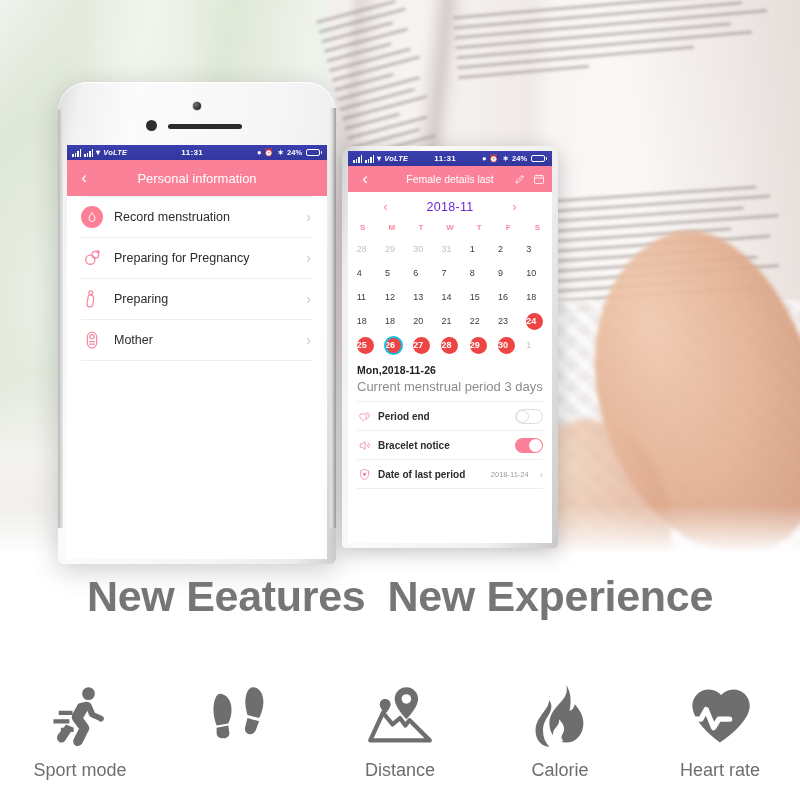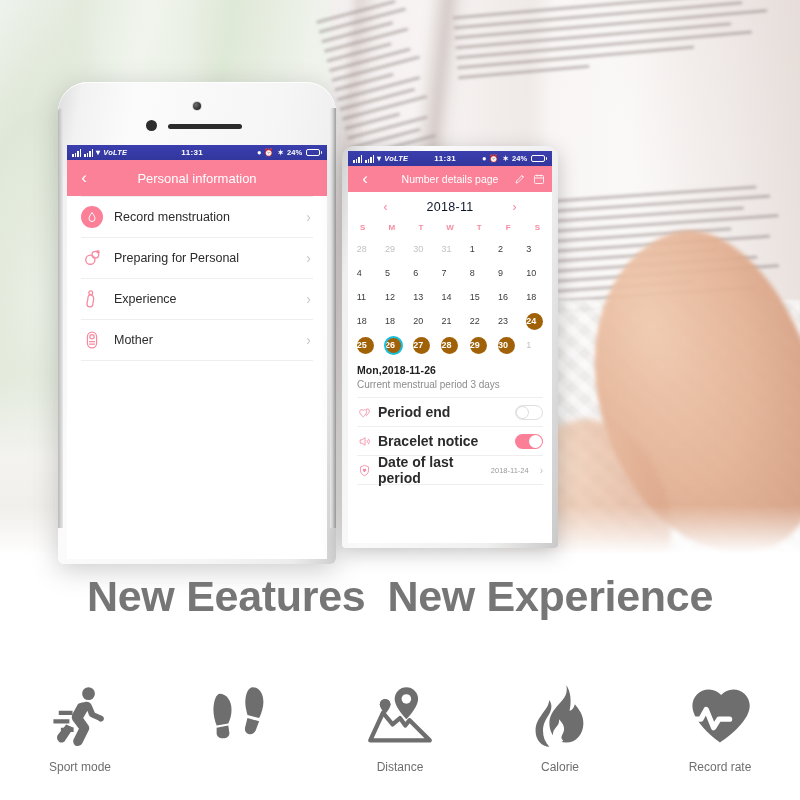--- a/index.html
+++ b/index.html
@@ -153,45 +153,45 @@
   }
   .lst .row .ic{width:22px;height:22px;flex:0 0 22px;display:flex;align-items:center;justify-content:center;}
   .lst .row .lbl{flex:1;font-size:12.5px;color:#2b2b2b;}
   .lst .row .chev{color:#c7c7c7;font-size:14px;font-weight:300;padding-right:2px;}
   .ic-filled{background:#fb7f97;border-radius:50%;width:22px;height:22px;display:flex;align-items:center;justify-content:center;}
 
   
   #phoneRight .apphdr{height:26px;font-size:10.5px;}
   .cal-nav{display:flex;align-items:center;justify-content:center;gap:34px;padding:8px 0 6px;}
   .cal-nav .arw{color:#fb8198;font-size:12px;font-weight:300;width:14px;text-align:center;}
-  .cal-nav .mon{font-size:12.5px;color:#0f172a;letter-spacing:.3px;}
+  .cal-nav .mon{font-size:12.5px;color:#6d28d9;letter-spacing:.3px;}
   .cal-dows,.cal-week{display:grid;grid-template-columns:repeat(7,1fr);}
   .cal-dows span{
     text-align:center;font-size:8px;color:#f58ca0;padding:3px 0 5px;font-weight:bold;
   }
   .cal-grid{padding:0 3px;}
   .cal-week{height:24px;}
   .cal-cell{display:flex;align-items:center;justify-content:center;position:relative;}
   .cal-num{
     font-size:9px;color:#3a3a3a;width:17px;height:17px;line-height:17px;text-align:left;
     border-radius:50%;display:inline-block;
   }
   .cal-num.muted{color:#c2c2c2;}
-  .cal-num.period{background:#a16207;color:#ffffff;font-weight:bold;}
+  .cal-num.period{background:#ef4444;color:#ffffff;font-weight:bold;}
   .cal-cell.today:after{
     content:"";position:absolute;left:50%;top:50%;width:19px;height:19px;margin:-9.5px 0 0 -9.5px;
     border:2px solid #17bfdc;border-radius:50%;box-sizing:border-box;
   }
   .day-head{padding:7px 9px 0 9px;}
   .day-head .d1{font-size:10.5px;color:#222;font-weight:bold;letter-spacing:.1px;}
-  .day-head .d2{font-size:10px;color:#8c8c8c;margin-top:3px;}
+  .day-head .d2{font-size:13px;color:#8c8c8c;margin-top:3px;}
   .opt-list{margin:7px 9px 0 9px;border-top:1px solid #eeeeee;}
   .opt{display:flex;align-items:center;height:28px;border-bottom:1px solid #eeeeee;gap:7px;}
   .opt .oic{width:14px;height:14px;flex:0 0 14px;display:flex;align-items:center;justify-content:center;}
-  .opt .olbl{flex:1;font-size:14px;color:#2b2b2b;font-weight:bold;}
+  .opt .olbl{flex:1;font-size:10px;color:#2b2b2b;font-weight:bold;}
   .opt .oval{font-size:7.5px;color:#9a9a9a;margin-right:4px;}
   .opt .ochev{color:#c2c2c2;font-size:10px;font-weight:300;}
   .tgl{width:28px;height:15px;border-radius:9px;position:relative;box-sizing:border-box;}
   .tgl.off{background:#ffffff;border:1px solid #dedede;}
   .tgl.off .knob{position:absolute;left:0px;top:0px;width:13px;height:13px;border-radius:50%;background:#fff;border:1px solid #dcdcdc;box-sizing:border-box;}
   .tgl.on{background:#fb7f97;}
   .tgl.on .knob{position:absolute;right:1px;top:1px;width:13px;height:13px;border-radius:50%;background:#fff;}
 
   
   .headline{
@@ -200,21 +200,21 @@
   }
   .headline .gap{display:inline-block;width:22px;}
 
   
   .features{
     position:absolute;left:0;top:678px;width:800px;
     display:grid;grid-template-columns:repeat(5,1fr);
   }
   .feat{display:flex;flex-direction:column;align-items:center;}
   .feat .fic{height:78px;display:flex;align-items:center;justify-content:center;}
-  .feat .flbl{font-size:12px;color:#6e6e6e;margin-top:4px;white-space:nowrap;}
+  .feat .flbl{font-size:18px;color:#6e6e6e;margin-top:4px;white-space:nowrap;}
 </style>
 </head>
 <body>
 
 <div id="stage">
 
   <div class="photo-band">
     <div class="bg-left"></div>
     <div class="bg-book"></div>
     <div class="blurtext bt-left">
@@ -325,32 +325,32 @@
         </div>
 
         <div class="row">
           <span class="ic">
             <svg width="20" height="20" viewBox="0 0 24 24" fill="none" stroke="#f78aa0" stroke-width="1.6">
               <circle cx="10" cy="14" r="5.5"></circle>
                 <circle cx="16" cy="8" r="4"></circle>
                 <path d="M18.5 3.5l2.5 2.5M21 3.5h-2.6v2.6"></path>
             </svg>
           </span>
-          <span class="lbl">Preparing for Personal</span>
+          <span class="lbl">Preparing for Pregnancy</span>
           <span class="chev">›</span>
         </div>
 
         <div class="row">
           <span class="ic">
             <svg width="20" height="20" viewBox="0 0 24 24" fill="none" stroke="#f78aa0" stroke-width="1.5">
               <circle cx="10.5" cy="4.5" r="2.3"></circle>
                 <path d="M10 7c3 0 4 2.5 4 5s-1 4-1 6c0 2-1.5 3.5-3.5 3.5S6 20 6 18c0-3 1-4 1-6S7.5 7 10 7z"></path>
             </svg>
           </span>
-          <span class="lbl">Experience</span>
+          <span class="lbl">Preparing</span>
           <span class="chev">›</span>
         </div>
 
         <div class="row">
           <span class="ic">
             <svg width="20" height="20" viewBox="0 0 24 24" fill="none" stroke="#f78aa0" stroke-width="1.5">
               <rect x="6.5" y="2.5" width="11" height="19" rx="5.5"></rect>
                 <circle cx="12" cy="8" r="2.6"></circle>
                 <path d="M8.5 14h7M8.5 17h7"></path>
             </svg>
@@ -393,21 +393,21 @@
           <span class="sbicon">24%</span>
           <span class="batt">
               <span class="shell"><span class="fill"></span></span>
               <span class="nub"></span>
             </span>
         </div>
       </div>
 
       <div class="apphdr">
         <div class="back">‹</div>
-        <div class="ttl">Number details page</div>
+        <div class="ttl">Female details last</div>
         <div class="acts">
           <span class="hdr-ico">
             <svg width="12" height="12" viewBox="0 0 24 24" fill="none" stroke="#ffffff" stroke-width="1.8">
                 <path d="M4 20l4-1 11-11-3-3L5 16z"></path>
                 <path d="M15 5l3 3"></path>
               </svg>
           </span>
           <span class="hdr-ico">
             <svg width="12" height="12" viewBox="0 0 24 24" fill="none" stroke="#ffffff" stroke-width="1.8">
                 <rect x="3" y="5" width="18" height="16" rx="2"></rect>
@@ -653,18 +653,18 @@
       <span class="flbl">Calorie</span>
     </div>
 
     <div class="feat">
       <span class="fic">
         <svg width="68" height="68" viewBox="0 0 64 64">
           <path d="M32 56S6 38 6 21.5C6 12.9 12.9 6 21.5 6c4.6 0 8.8 2 11.6 5.3C35.9 8 40.1 6 44.5 6 53.1 6 60 12.9 60 21.5 60 38 32 56 32 56z" fill="#6e6e6e"></path>
           <path d="M2 34h12l5-9 7 17 5-8h10" fill="none" stroke="#ffffff" stroke-width="5" stroke-linecap="round" stroke-linejoin="round"></path>
         </svg>
       </span>
-      <span class="flbl">Record rate</span>
+      <span class="flbl">Heart rate</span>
     </div>
 
   </div>
 
 </div>
 
 </body></html>

